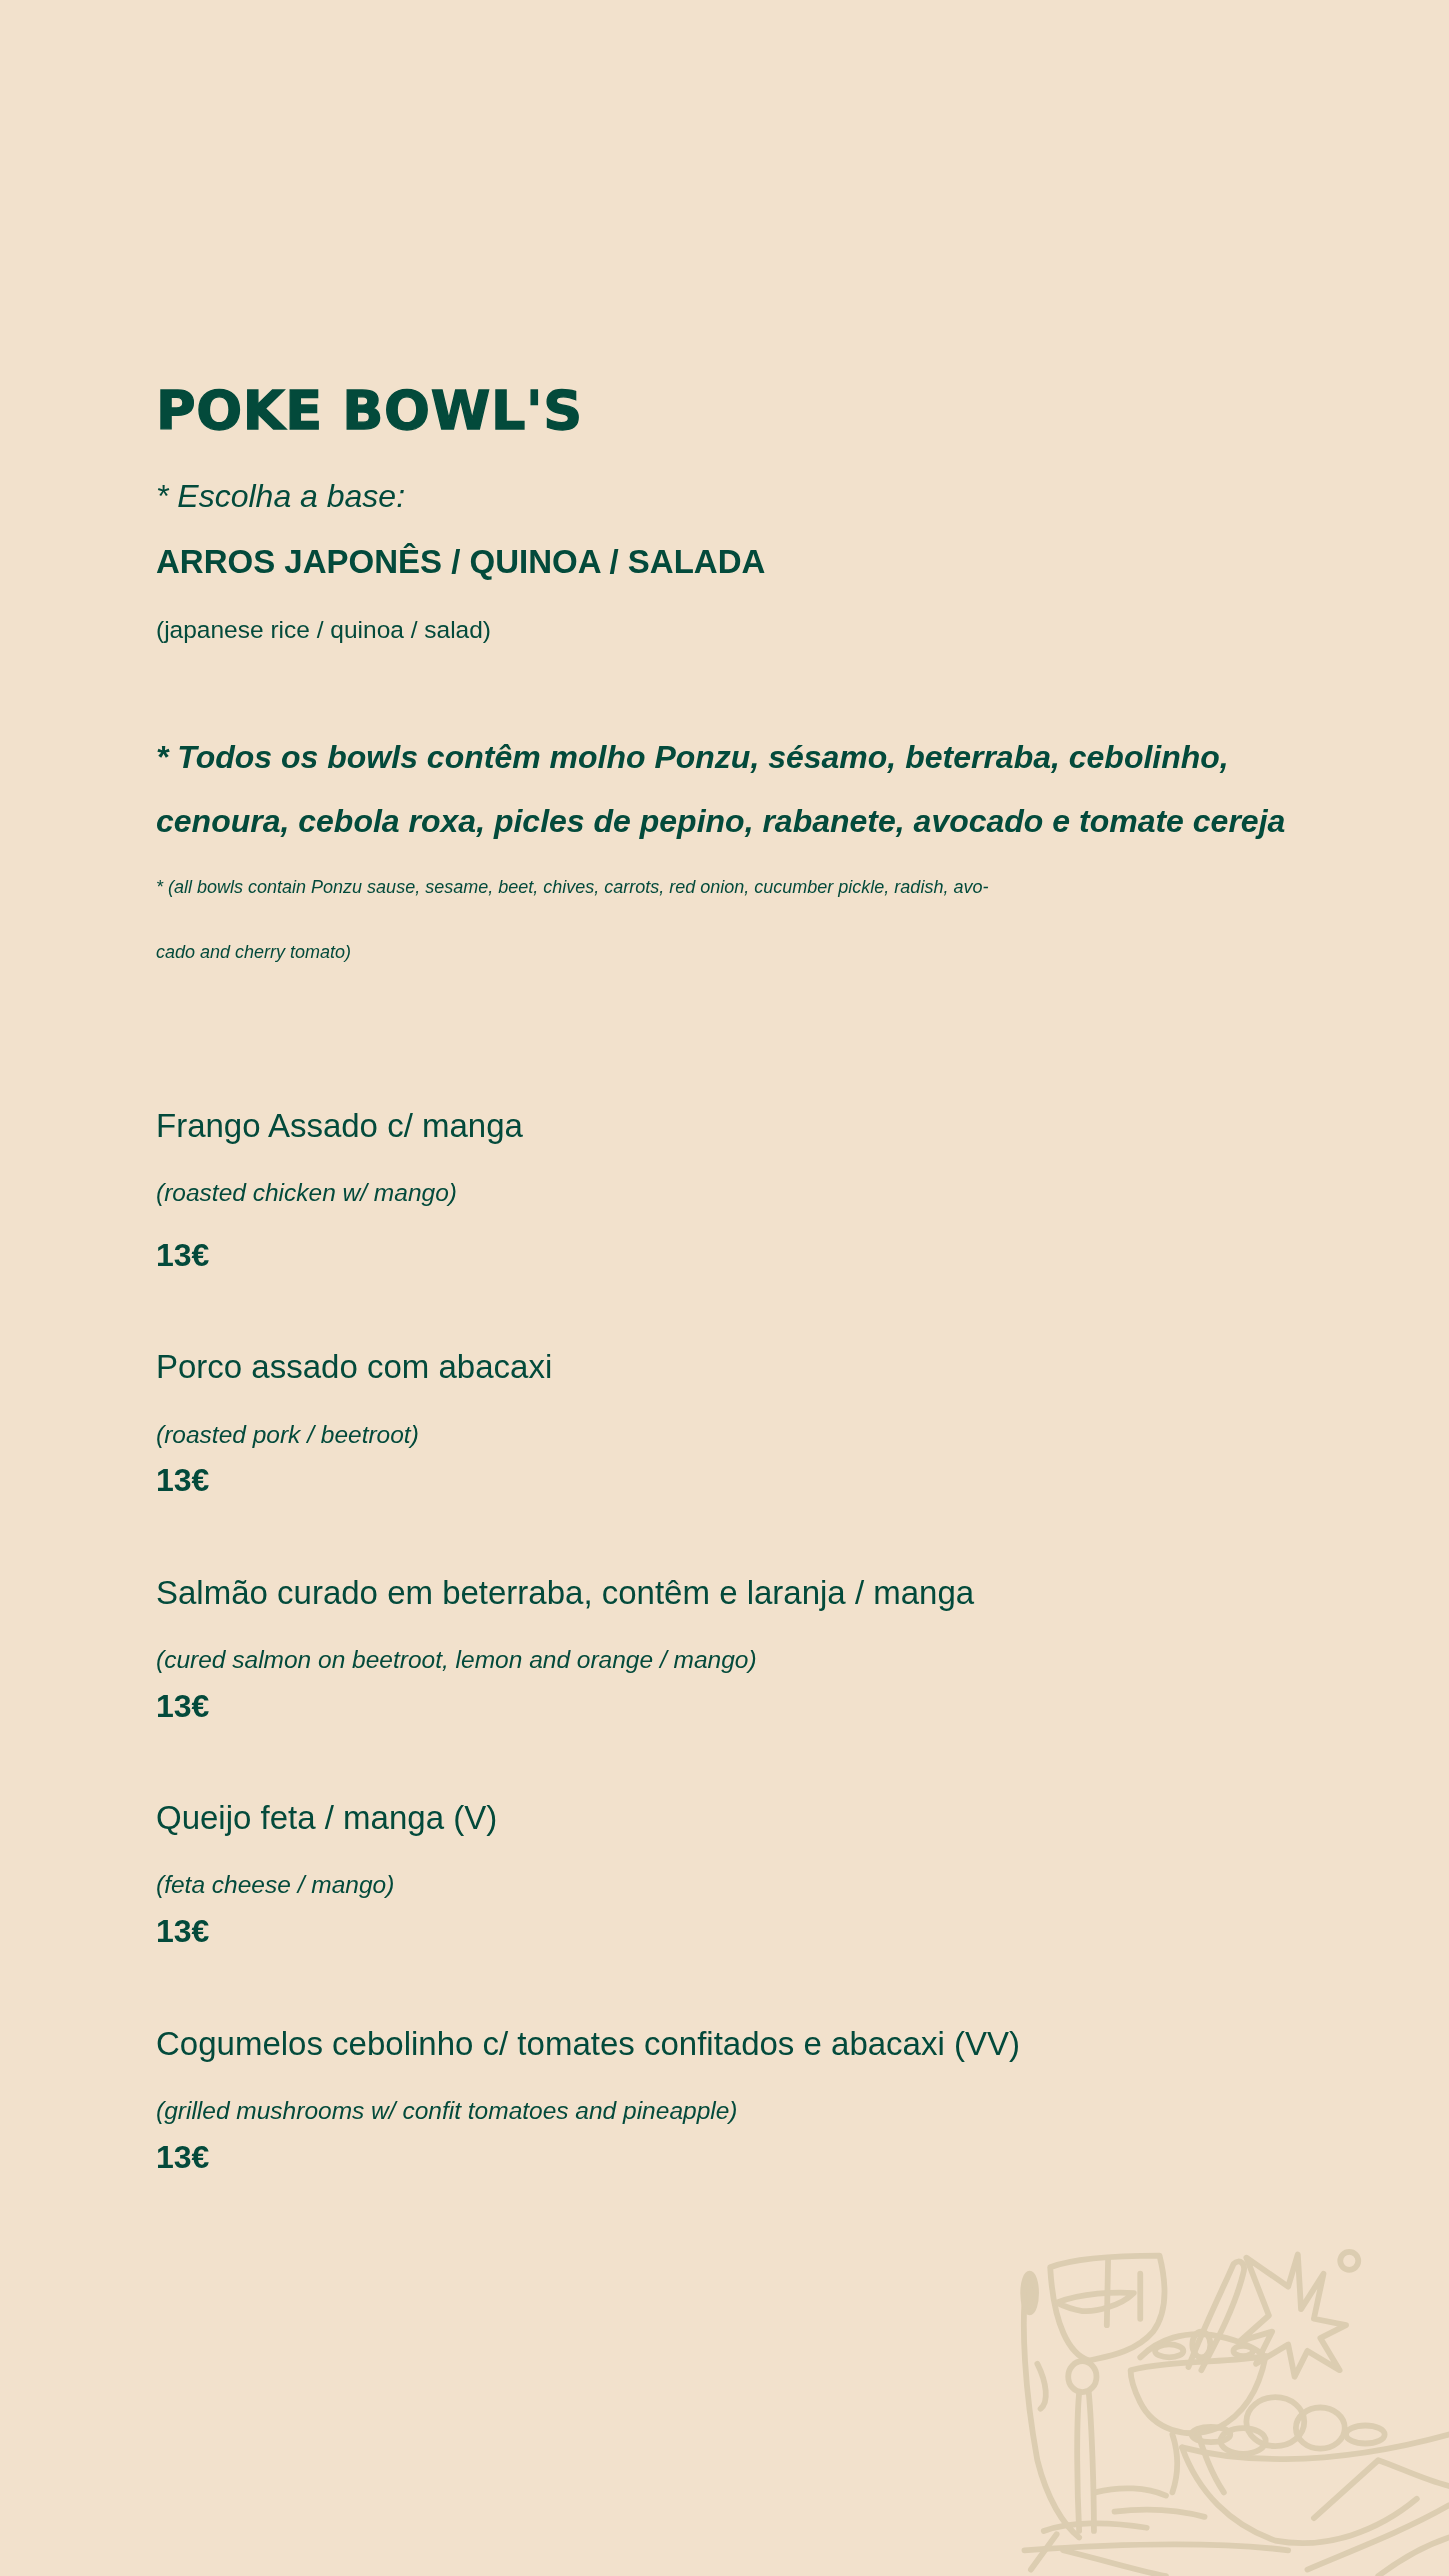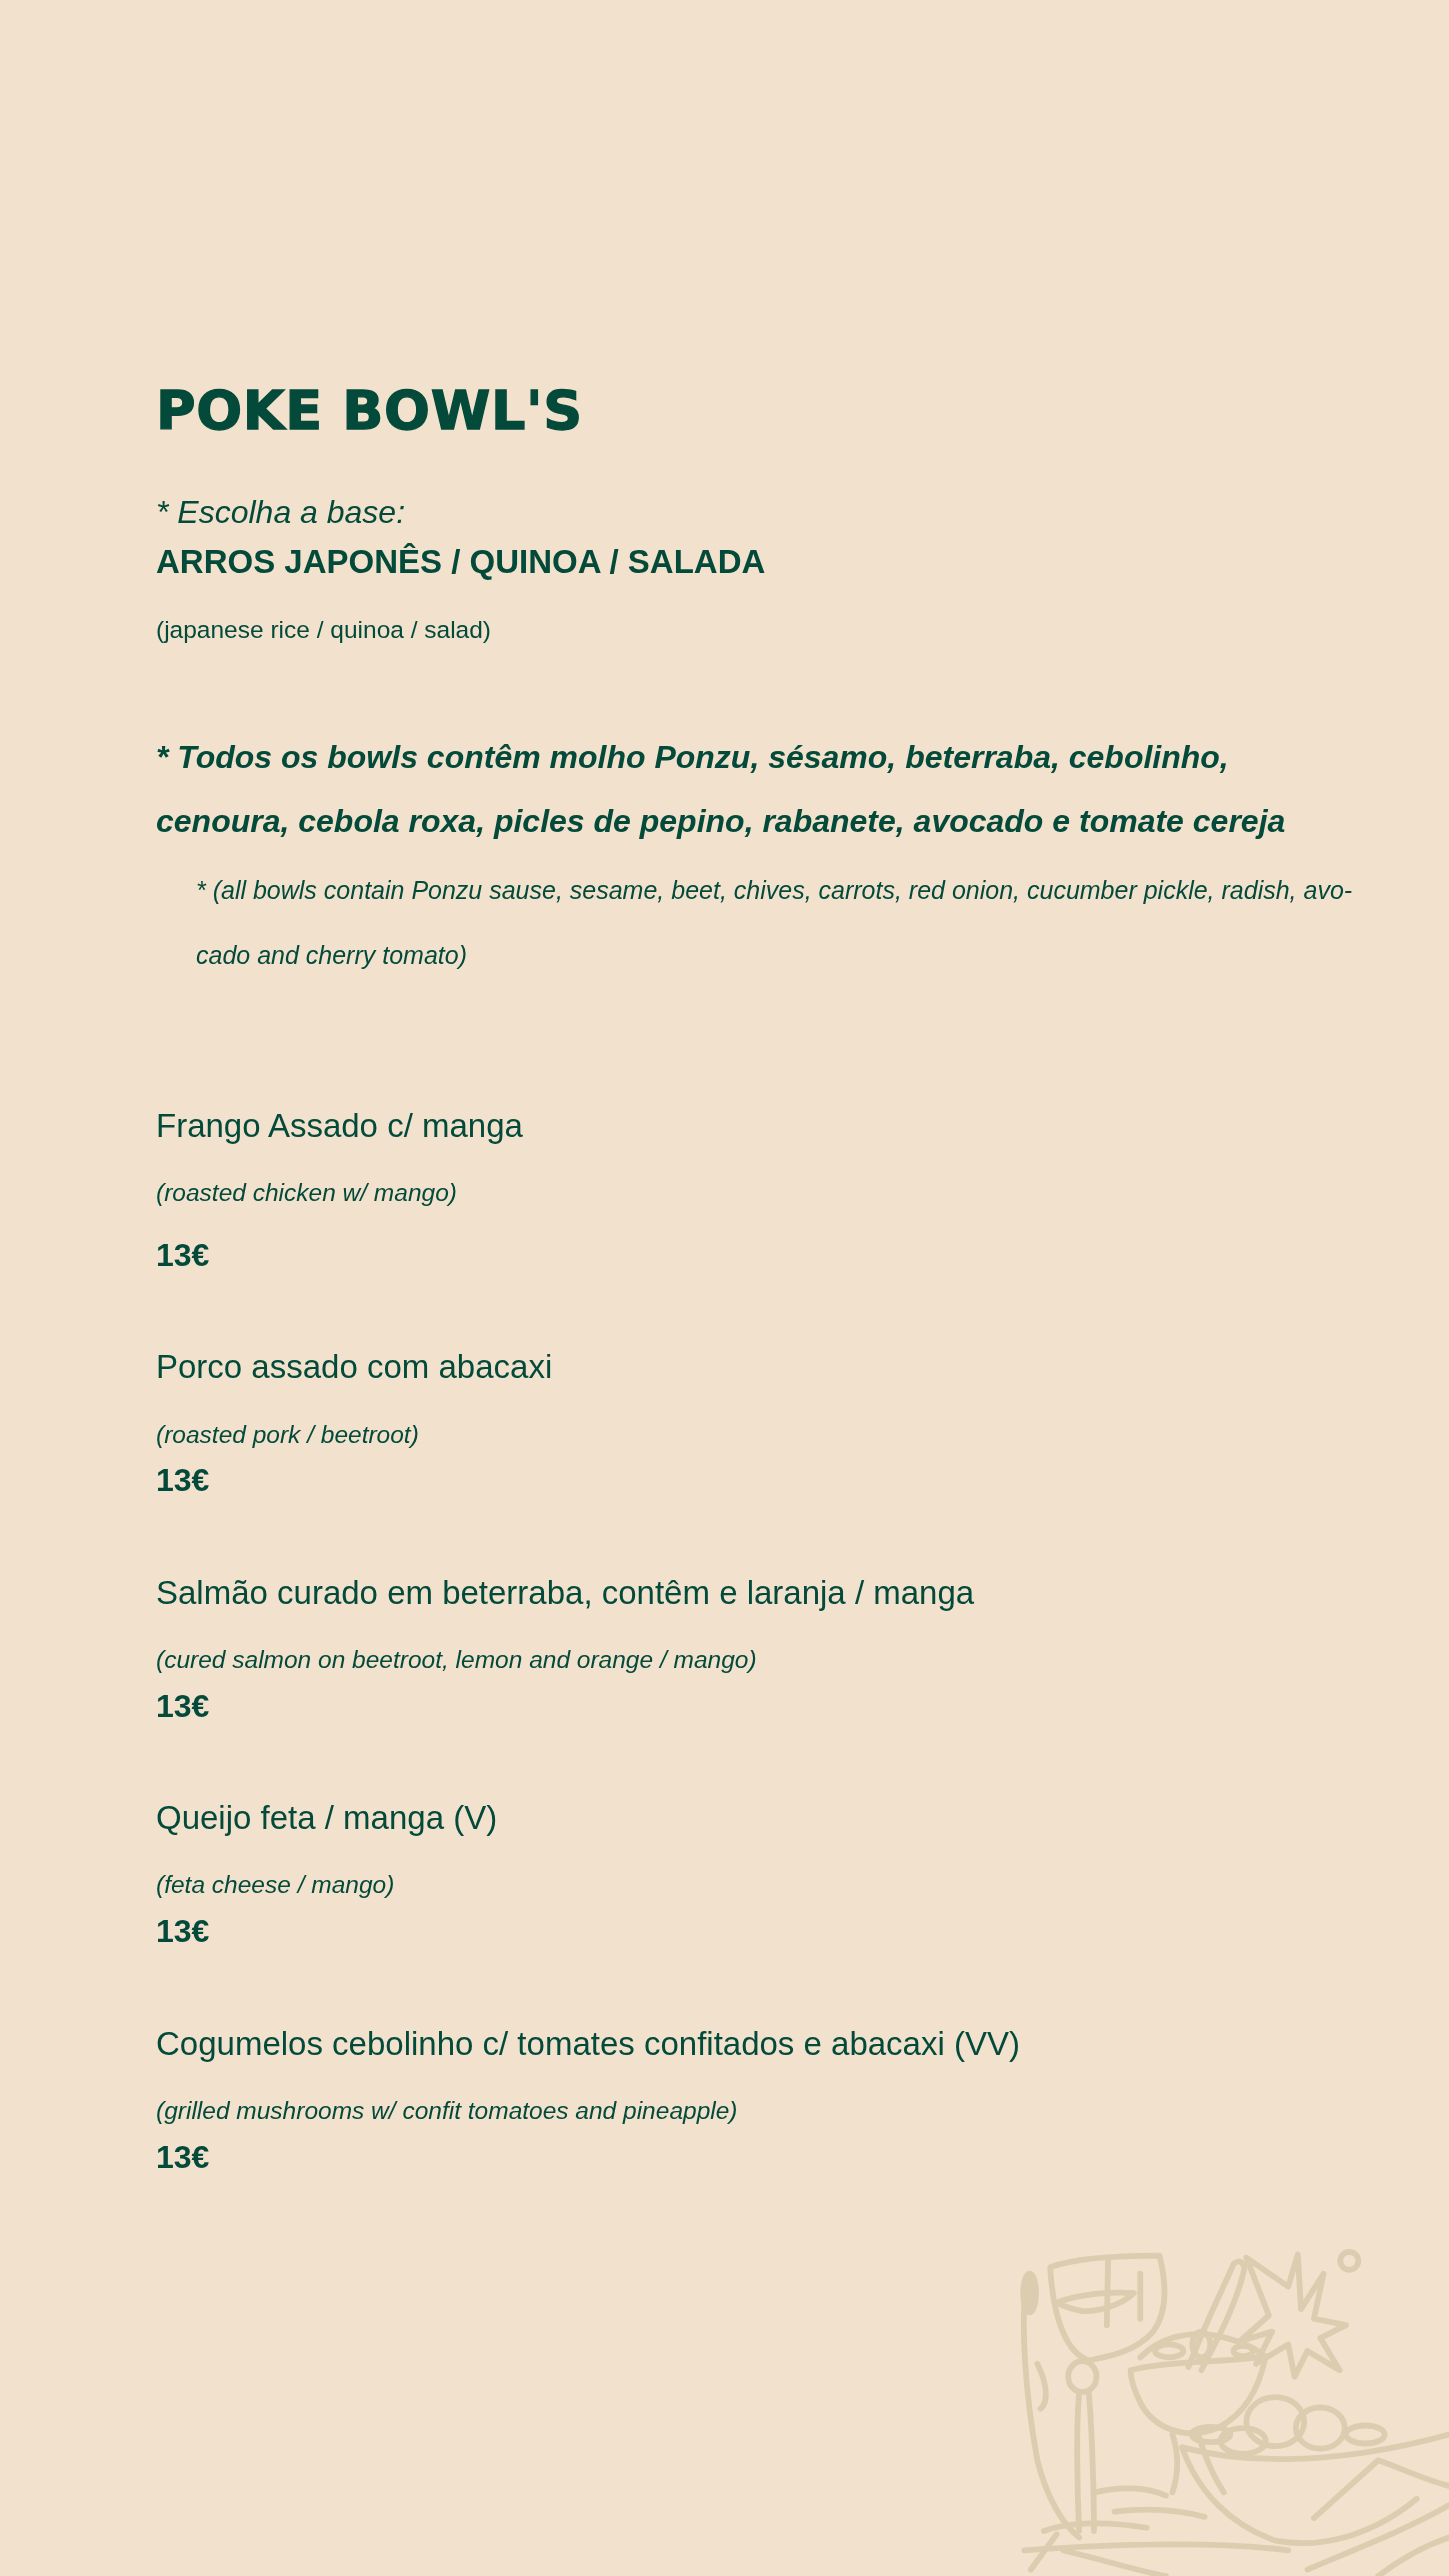--- a/index.html
+++ b/index.html
@@ -30,42 +30,40 @@
       font-size: 53px;
       letter-spacing: 0.6px;
       transform-origin: left top;
       transform: scaleX(1.02);
       -webkit-text-stroke: 1.3px #034a3b;
     }
     .base-prompt {
       top: 480px;
       font-style: italic;
       font-size: 32px;
-      margin-top: 16px;
     }
     .base-options {
       top: 545px;
       font-weight: bold;
       font-size: 33px;
     }
     .base-translation {
       top: 618px;
       font-size: 24.5px;
     }
     .note-pt {
       font-style: italic;
       font-weight: bold;
       font-size: 32px;
     }
     .note-pt.l1 { top: 741px; }
     .note-pt.l2 { top: 805px; }
     .note-en {
       font-style: italic;
-      font-size: 25px;
-      margin-left: 40px;
+      font-size: 18px;
     }
     .note-en.l1 { top: 878px; }
     .note-en.l2 { top: 943px; }
 
     .item-name {
       font-size: 33px;
     }
     .item-sub {
       font-style: italic;
       font-size: 24.5px;

